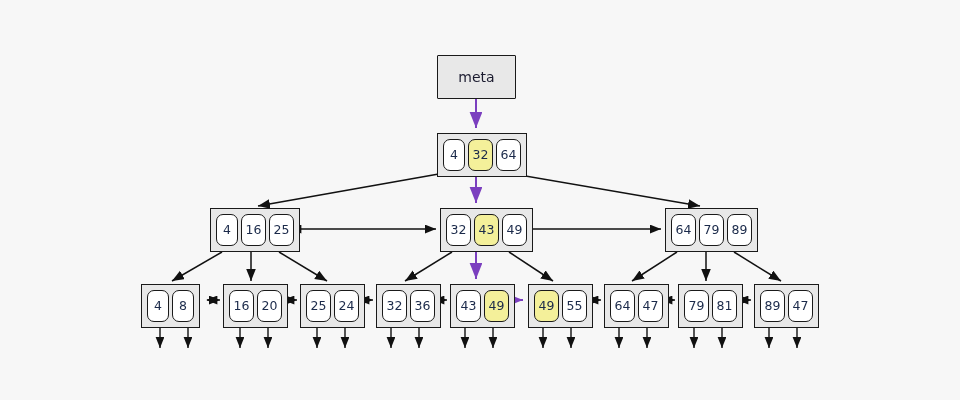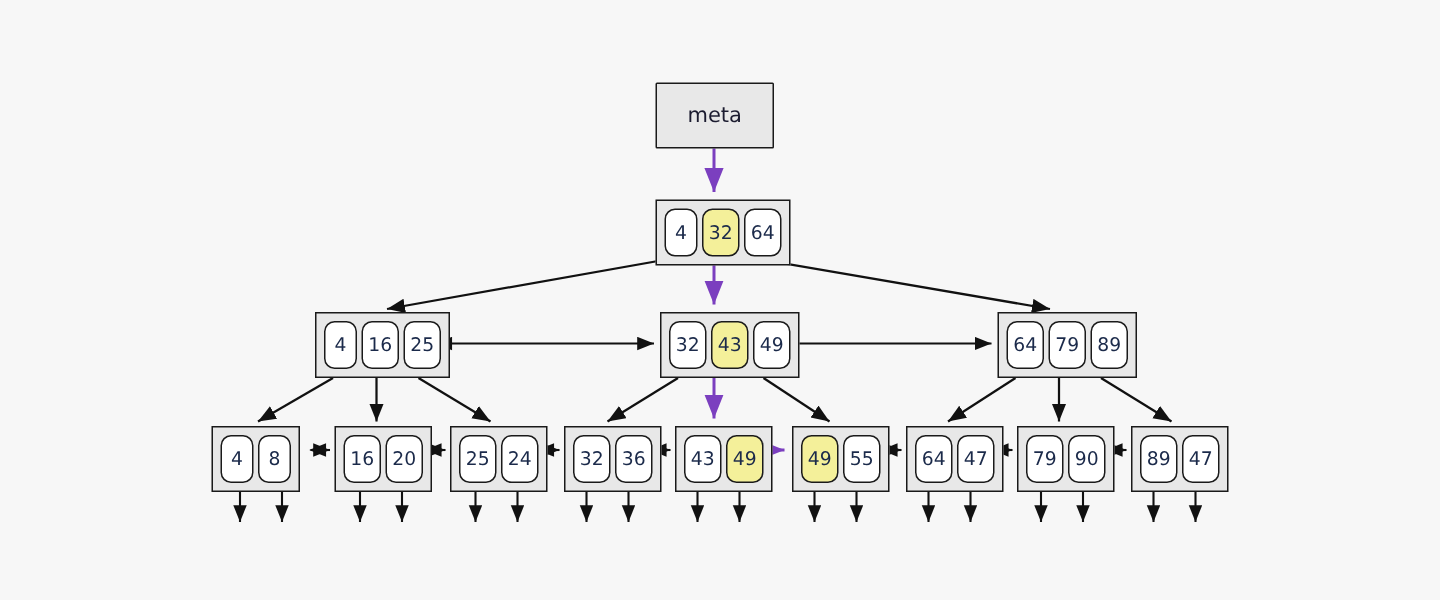--- a/index.html
+++ b/index.html
@@ -200,21 +200,21 @@
     <div class="cell">55</div>
   </div>
 
   <div class="node tree-node" style="left:604px; top:284px;">
     <div class="cell">64</div>
     <div class="cell">47</div>
   </div>
 
   <div class="node tree-node" style="left:678px; top:284px;">
     <div class="cell">79</div>
-    <div class="cell">90</div>
+    <div class="cell">81</div>
   </div>
 
   <div class="node tree-node" style="left:754px; top:284px;">
     <div class="cell">89</div>
     <div class="cell">47</div>
   </div>
 
 </div>
 
 </body></html>

